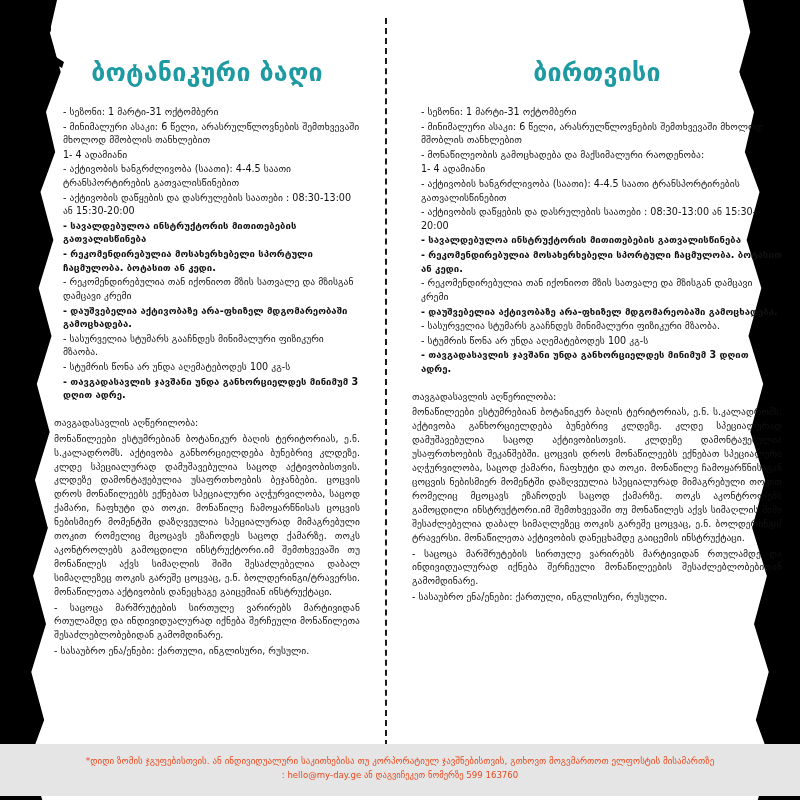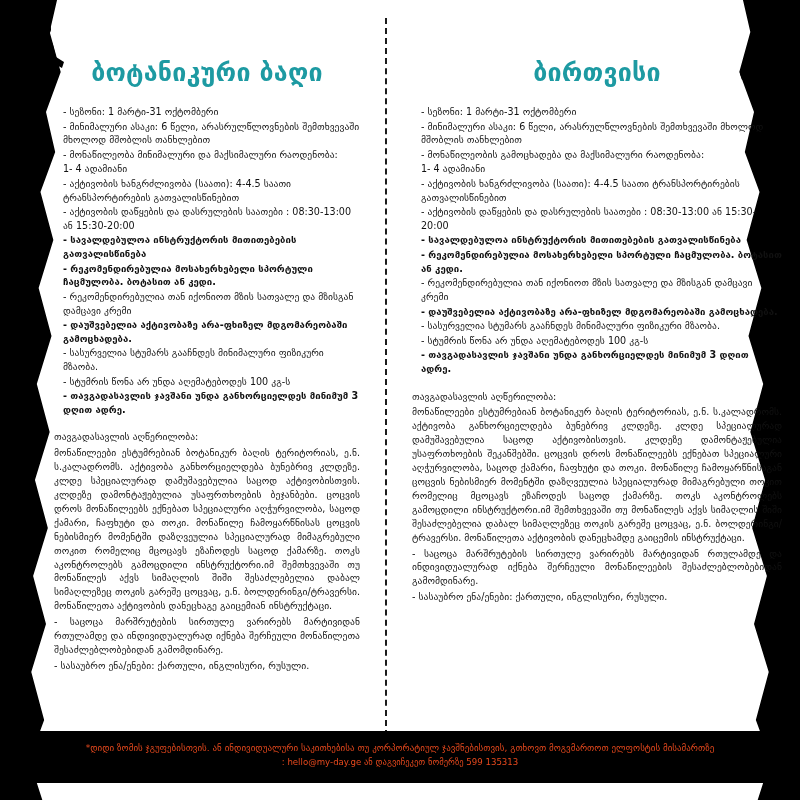--- a/index.html
+++ b/index.html
@@ -93,23 +93,23 @@
     color: #111;
     margin-top: 14px;
     text-align: justify;
   }
   .para p { margin: 0 0 2px 0; }
 
   
   .footer {
     position: absolute;
     left: 0; right: 0;
-    bottom: 17px;
+    bottom: 4px;
     height: 52px;
-    background: #000000;
+    background: #e5e5e5;
     border-top: 1px solid transparent;
     z-index: 5;
     text-align: center;
     color: #e8491d;
     font-size: 9px;
     line-height: 1.5;
     padding-top: 10px;
     box-sizing: border-box;
   }
   .footer .line2 { font-size: 8.6px; }
@@ -132,21 +132,20 @@
 <div class="divider"></div>
 
 <div class="content">
 
   <div class="col col-left">
     <h1 class="title">ბოტანიკური ბაღი</h1>
 
     <div class="lines">
       <p>- სეზონი: 1 მარტი-31 ოქტომბერი</p>
       <p>- მინიმალური ასაკი: 6 წელი, არასრულწლოვნების შემთხვევაში მხოლოდ მშობლის თანხლებით</p>
-      <p>- მონაწილეობა მინიმალური და მაქსიმალური რაოდენობა:</p>
       <p>1- 4 ადამიანი</p>
       <p>- აქტივობის ხანგრძლივობა (საათი): 4-4.5 საათი ტრანსპორტირების გათვალისწინებით</p>
       <p>- აქტივობის დაწყების და დასრულების საათები : 08:30-13:00 ან 15:30-20:00</p>
       <p class="b">- სავალდებულოა ინსტრუქტორის მითითებების გათვალისწინება</p>
       <p class="b">- რეკომენდირებულია მოსახერხებელი სპორტული ჩაცმულობა. ბოტასით ან კედი.</p>
       <p>- რეკომენდირებულია თან იქონიოთ მზის სათვალე და მზისგან დამცავი კრემი</p>
       <p class="b">- დაუშვებელია აქტივობაზე არა-ფხიზელ მდგომარეობაში გამოცხადება.</p>
       <p>- სასურველია სტუმარს გააჩნდეს მინიმალური ფიზიკური მზაობა.</p>
       <p>- სტუმრის წონა არ უნდა აღემატებოდეს 100 კგ-ს</p>
       <p class="b">- თავგადასავლის ჯავშანი უნდა განხორციელდეს მინიმუმ 3 დღით ადრე.</p>
@@ -183,14 +182,14 @@
       <p>თავგადასავლის აღწერილობა:</p>
       <p>მონაწილეები ესტუმრებიან ბოტანიკურ ბაღის ტერიტორიას, ე.ნ. ს.კალადრომს. აქტივობა განხორციელდება ბუნებრივ კლდეზე. კლდე სპეციალურად დამუშავებულია საცოდ აქტივობისთვის. კლდეზე დამონტაჟებულია უსაფრთხოების შეკანშებში. ცოცვის დროს მონაწილეებს ექნებათ სპეციალური აღჭურვილობა, საცოდ ქამარი, ჩაფხუტი და თოკი. მონაწილე ჩამოყარწნისაგან ცოცვის ნებისმიერ მომენტში დაზღვეულია სპეციალურად მიმაგრებული თოკით რომელიც მცოცავს ეზაჩოდეს საცოდ ქამარზე. თოკს აკონტროლებს გამოცდილი ინსტრუქტორი.იმ შემთხვევაში თუ მონაწილეს აქვს სიმაღლის შიში შესაძლებელია დაბალ სიმაღლეზეც თოკის გარეშე ცოცვაც, ე.ნ. ბოლდერინგი/ტრავერსი. მონაწილეთა აქტივობის დანეცხამდე გაიცემის ინსტრუქტაცი.</p>
       <p>- საცოცა მარშრუტების სირთულე ვარირებს მარტივიდან რთულამდე და ინდივიდუალურად იქნება შერჩეული მონაწილეების შესაძლებლობებიდან გამომდინარე.</p>
       <p>- სასაუბრო ენა/ენები: ქართული, ინგლისური, რუსული.</p>
     </div>
   </div>
 </div>
 
 <div class="footer">
   <div>*დიდი ზომის ჯგუფებისთვის. ან ინდივიდუალური საკითხებისა თუ კორპორატიულ ჯავშნებისთვის, გთხოვთ მოგვმართოთ ელფოსტის მისამართზე</div>
-  <div class="line2">: hello@my-day.ge ან დაგვიჩეკეთ ნომერზე 599 135313</div>
+  <div class="line2">: hello@my-day.ge ან დაგვიჩეკეთ ნომერზე 599 163760</div>
 </div>
 
 </body></html>

